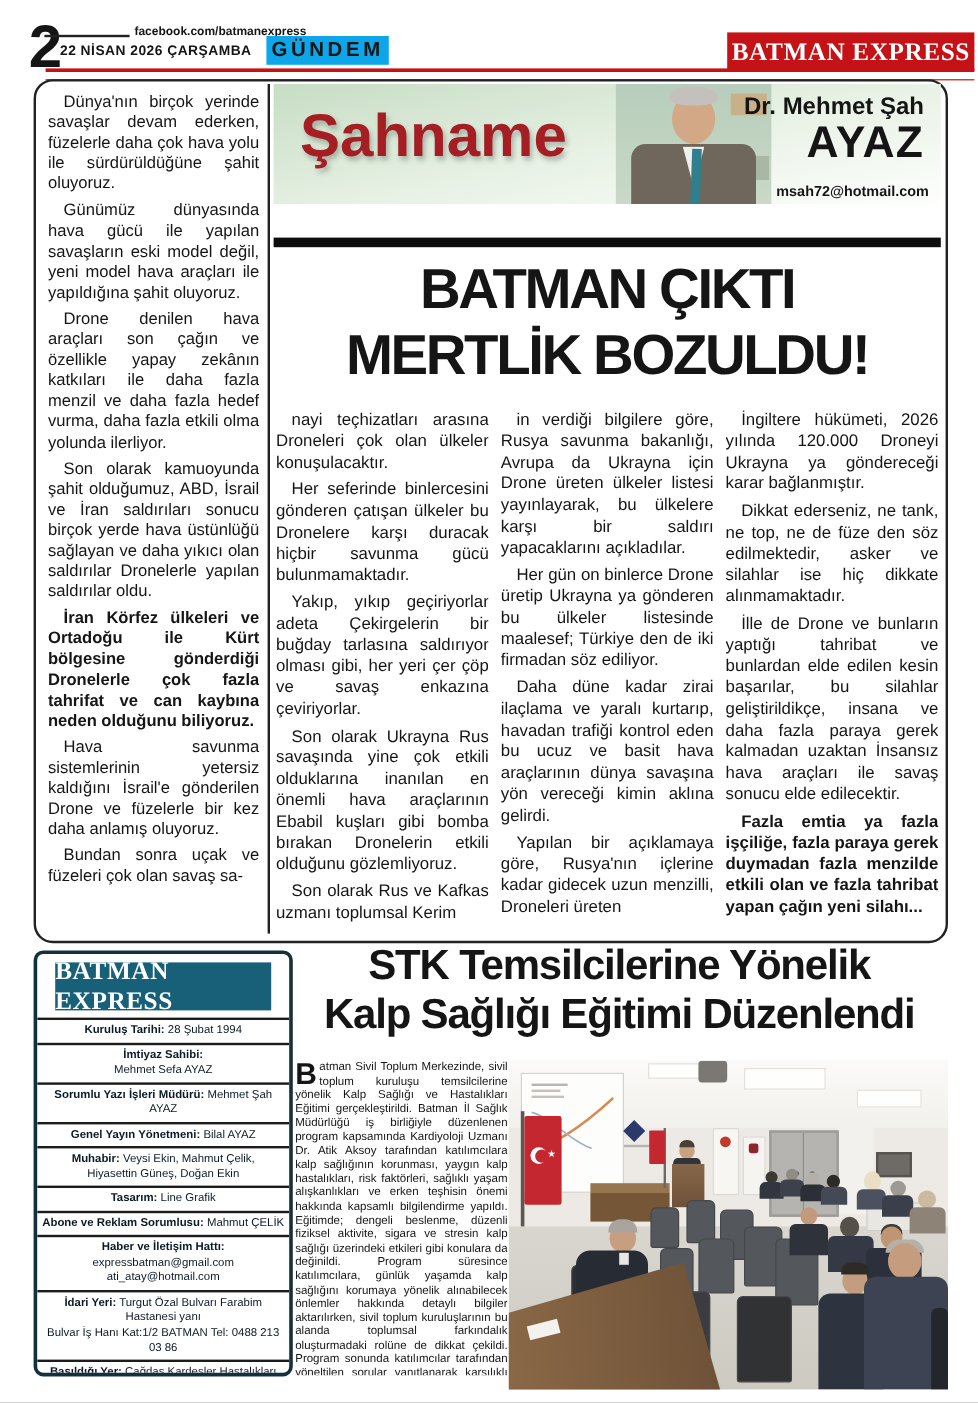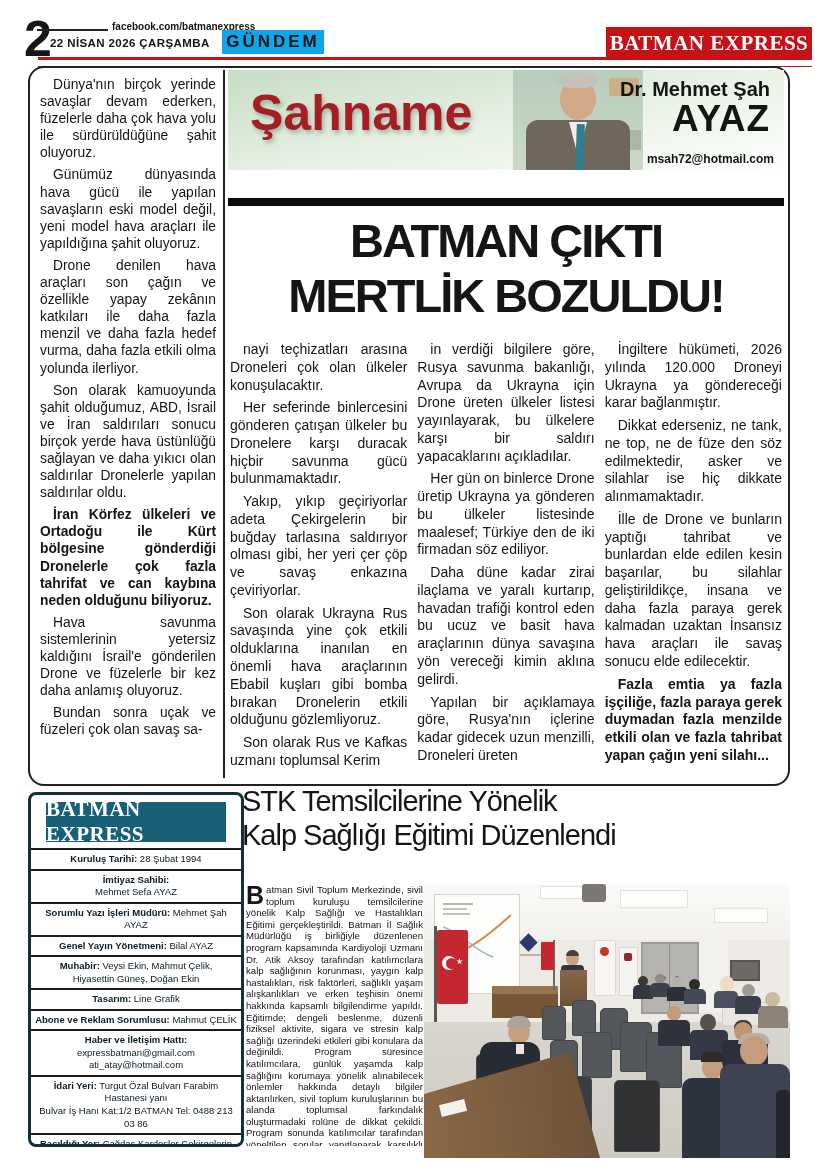--- a/index.html
+++ b/index.html
@@ -38,22 +38,22 @@
   .para{margin:0 0 5px;text-indent:13px}
   .para.bold{font-weight:700}
   
   .mast{position:absolute;left:28px;top:792px;width:210px;height:349px;border:3px solid #14303f;
         border-radius:8px;display:flex;flex-direction:column;overflow:hidden;background:#fff}
   .mastlogo{margin:7px auto 6px;width:180px;height:40px;display:flex;align-items:center;justify-content:center;
             color:#fff;font-size:21px;font-weight:800;letter-spacing:.5px;font-family:"Liberation Serif",serif}
   .mrow{border-top:2px solid #1b1b1b;padding:3px 3px;text-align:center;font-size:9.5px;line-height:1.32;color:#0b1b26}
   .mrow b{font-weight:800}
   
-  .stkhead{position:absolute;left:242px;top:785px;width:548px;font-size:29px;
-           font-weight:400;line-height:1.17;letter-spacing:-1px}
+  .stkhead{position:absolute;left:242px;top:785px;width:548px;text-align:center;font-size:35px;
+           font-weight:700;line-height:1.17;letter-spacing:-1px}
   .stktext{position:absolute;left:246px;top:884px;width:177px;height:262px;font-size:9.6px;
            line-height:1.21;text-align:justify;overflow:hidden}
   .drop{float:left;font-size:25px;line-height:.85;font-weight:700;padding:1px 2px 0 0}
   .photo{position:absolute;left:424px;top:884px;width:366px;height:274px;background:#ece9e4;overflow:hidden}
   .photo div{position:absolute}
   .hd{border-radius:50%}
   .bd{border-radius:5px 5px 0 0}
   .ch{background:#54575b;border:1px solid #45474a;border-radius:5px 5px 2px 2px}
 </style>
 </head>
@@ -155,21 +155,21 @@
         <div class="mrow">
           <div><b>Haber ve İletişim Hattı:</b></div>
           <div><span>expressbatman@gmail.com</span></div>
           <div><span>ati_atay@hotmail.com</span></div>
         </div>
         <div class="mrow">
           <div><b>İdari Yeri:</b><span> Turgut Özal Bulvarı Farabim Hastanesi yanı</span></div>
           <div><span>Bulvar İş Hanı Kat:1/2 BATMAN Tel: 0488 213 03 86</span></div>
         </div>
         <div class="mrow">
-          <div><b>Basıldığı Yer:</b><span> Çağdaş Kardeşler Çekirgelerin</span></div>
+          <div><b>Basıldığı Yer:</b><span> Çağdaş Kardeşler Hastalıkları</span></div>
         </div>
       </div>
 
   </div>
 
   <div class="stkhead">
     <span>STK Temsilcilerine Yönelik</span><br>
     <span>Kalp Sağlığı Eğitimi Düzenlendi</span>
   </div>
   <div class="stktext">

